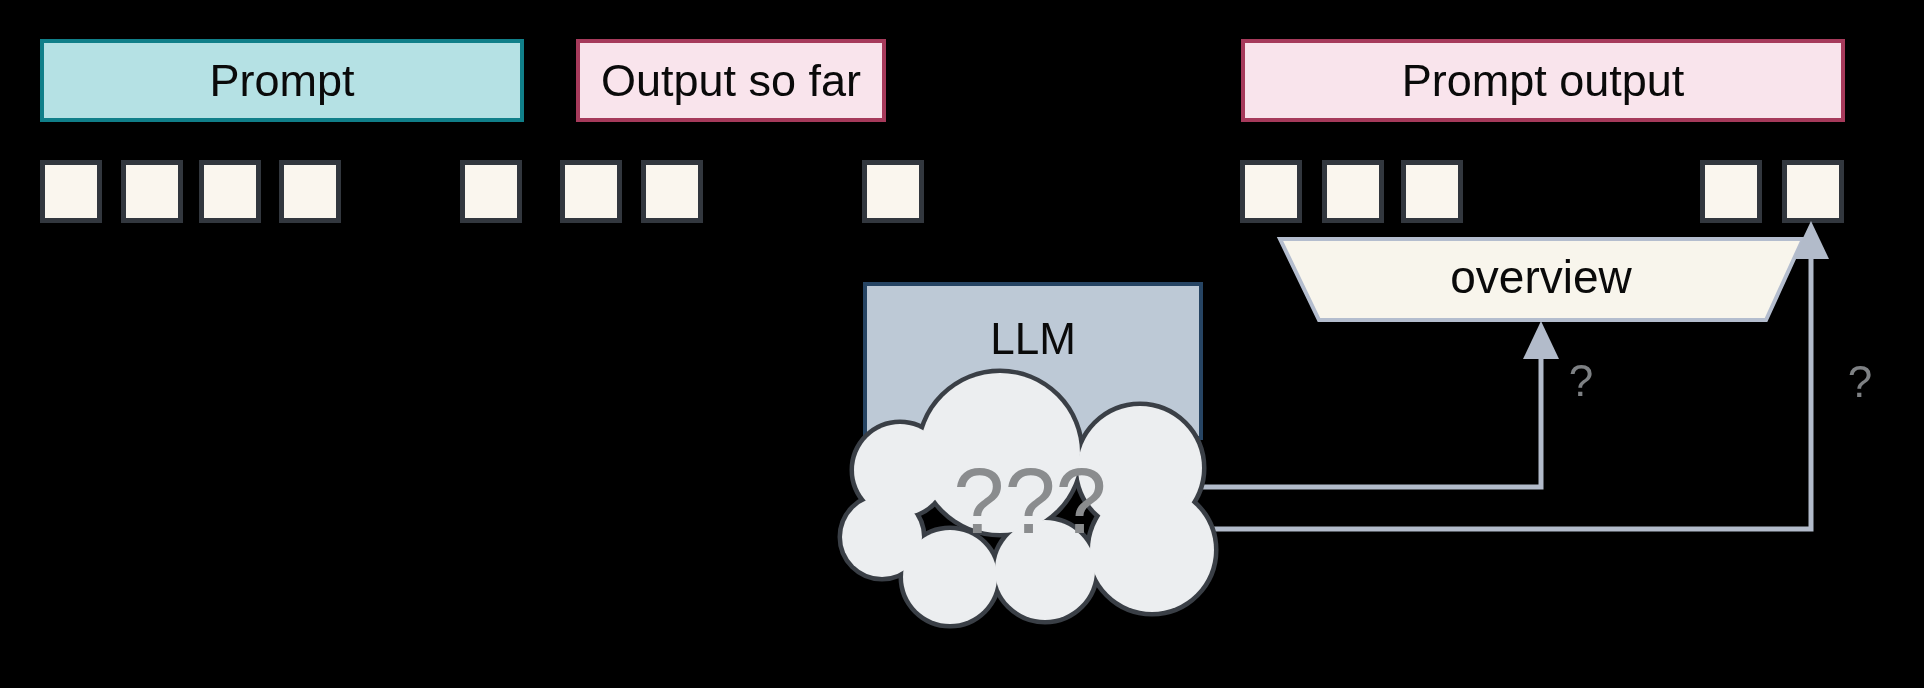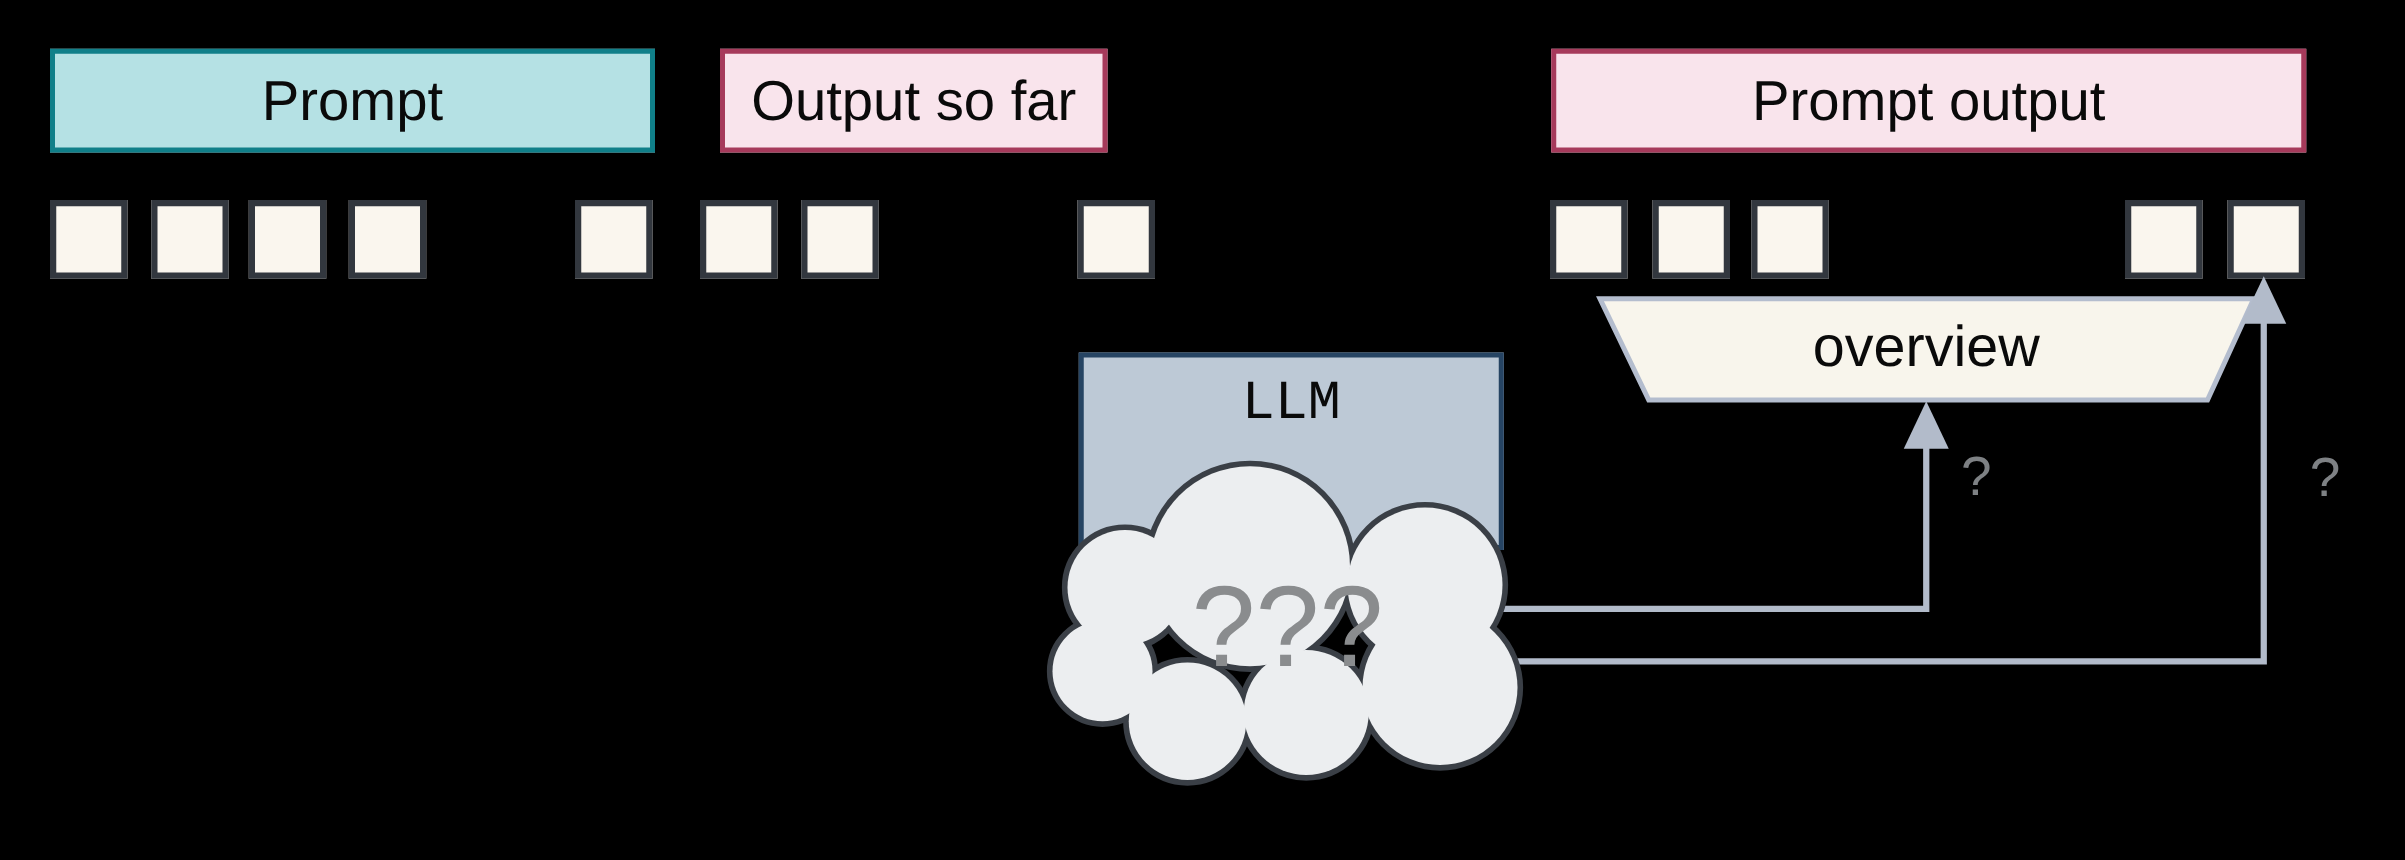--- a/index.html
+++ b/index.html
@@ -48,24 +48,23 @@
     left: 863px;
     top: 282px;
     width: 340px;
     height: 158px;
     box-sizing: border-box;
     background: #bdc9d6;
     border: 4px solid #264463;
     display: flex;
     justify-content: center;
     align-items: flex-start;
-    padding-top: 12px;
+    padding-top: 28px;
     font-size: 44px;
     color: #0a0a0a;
-    font-family: Liberation Mono, monospace;
   }
   #overlay {
     position: absolute;
     left: 0;
     top: 0;
     width: 1924px;
     height: 688px;
     pointer-events: none;
   }
   .svg-label {

